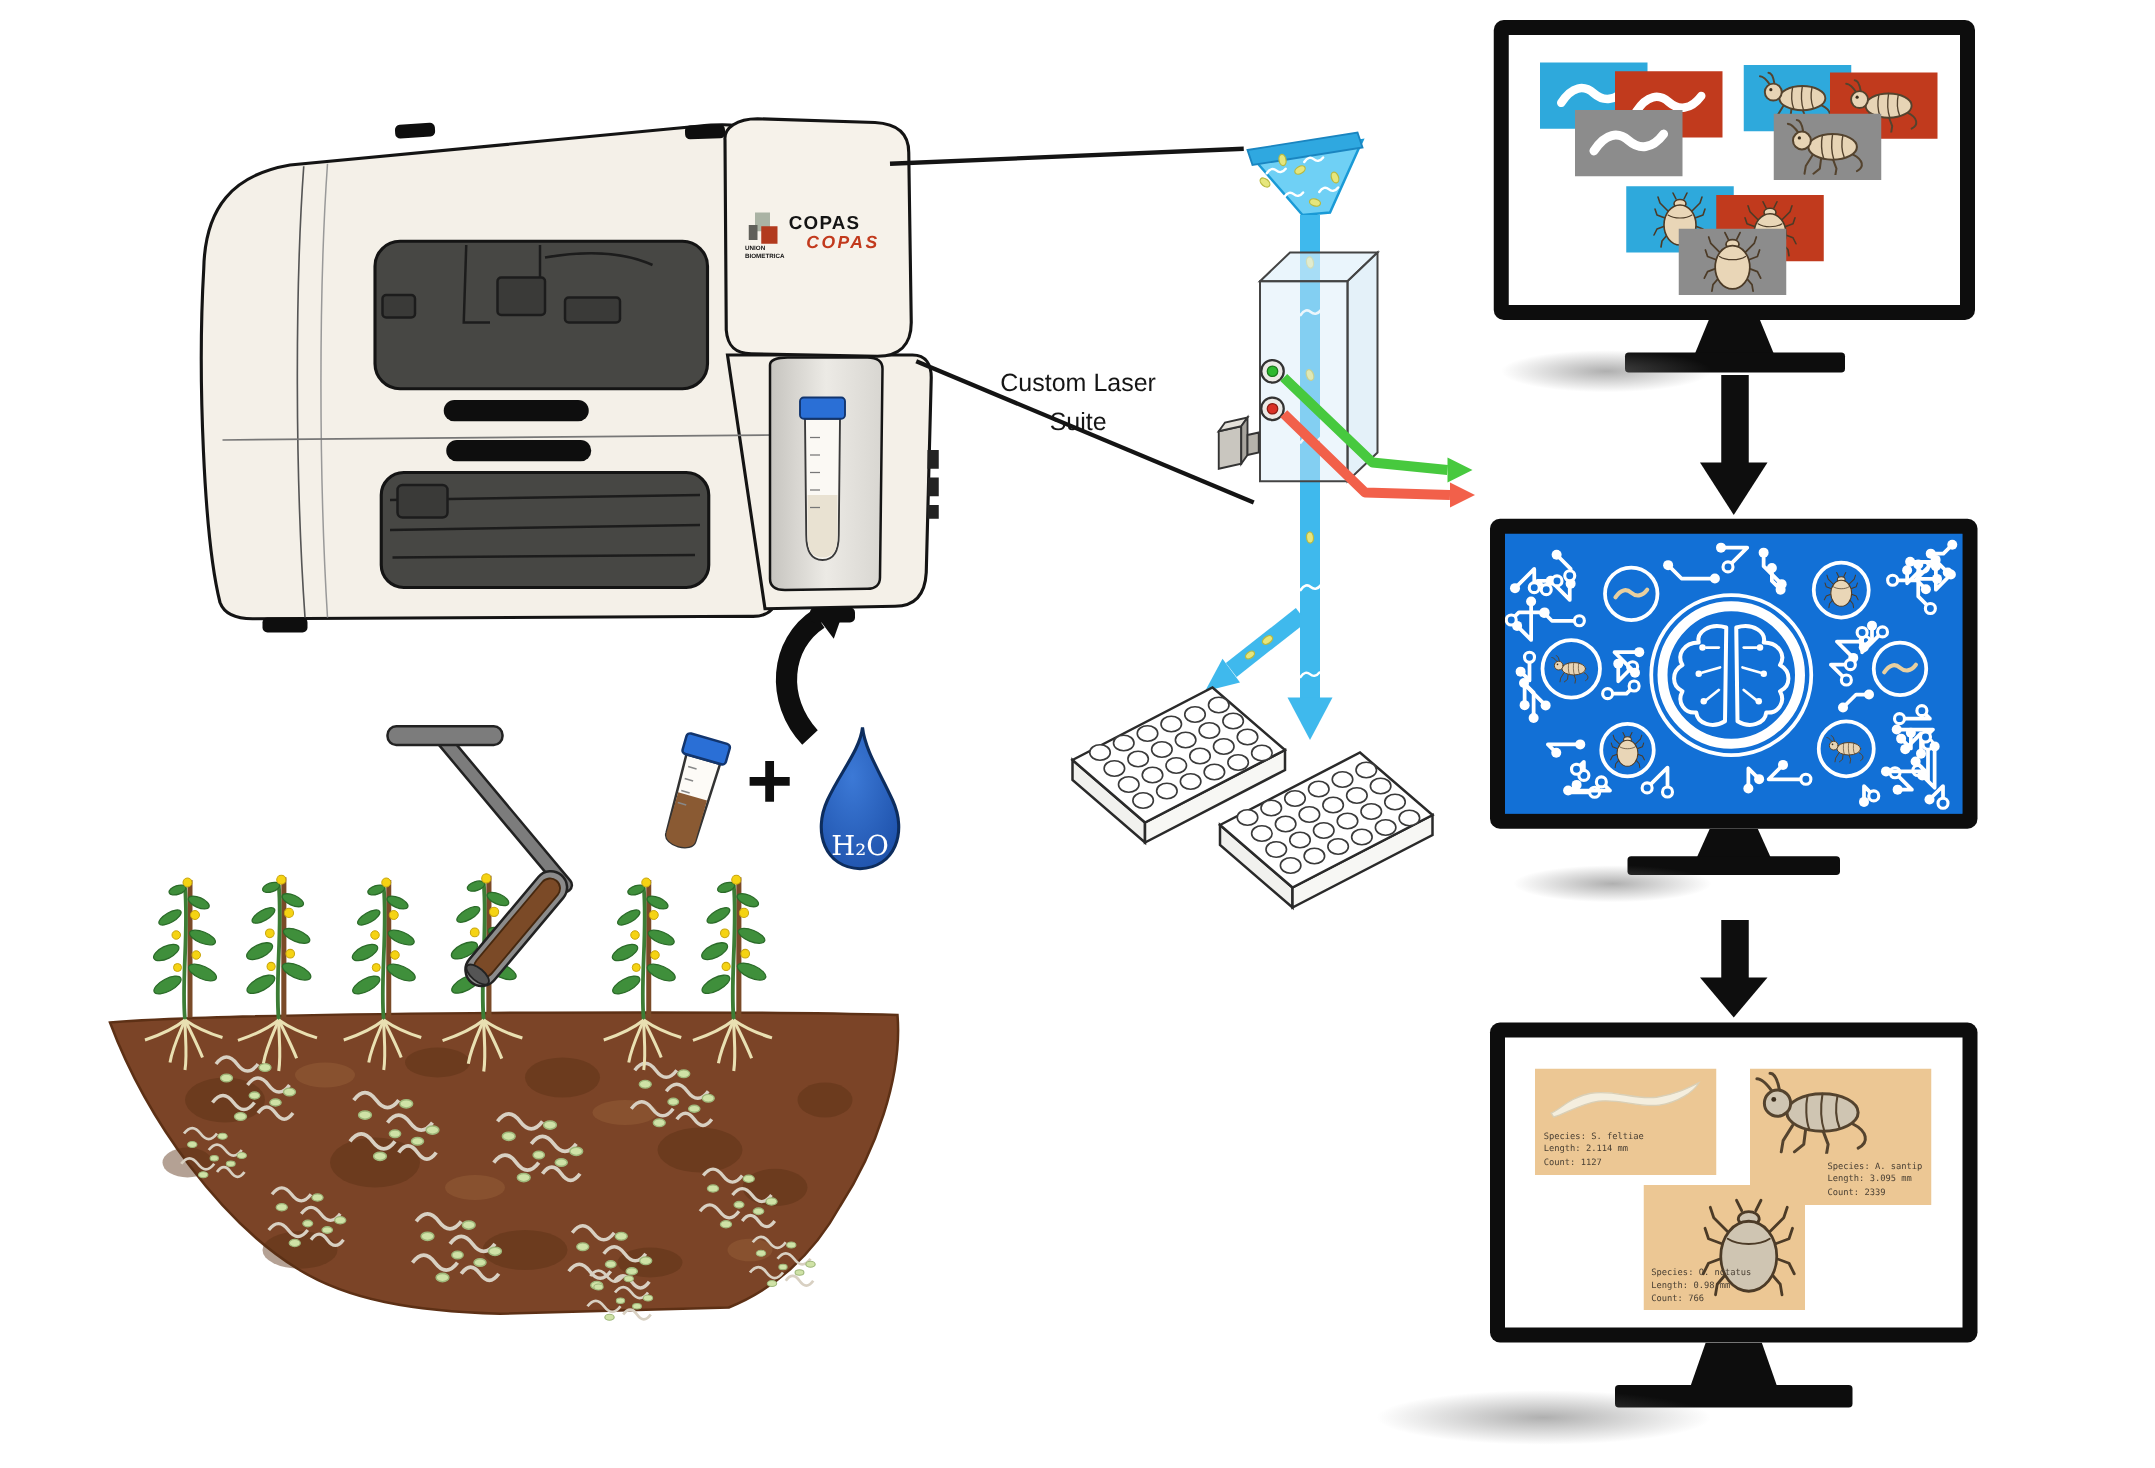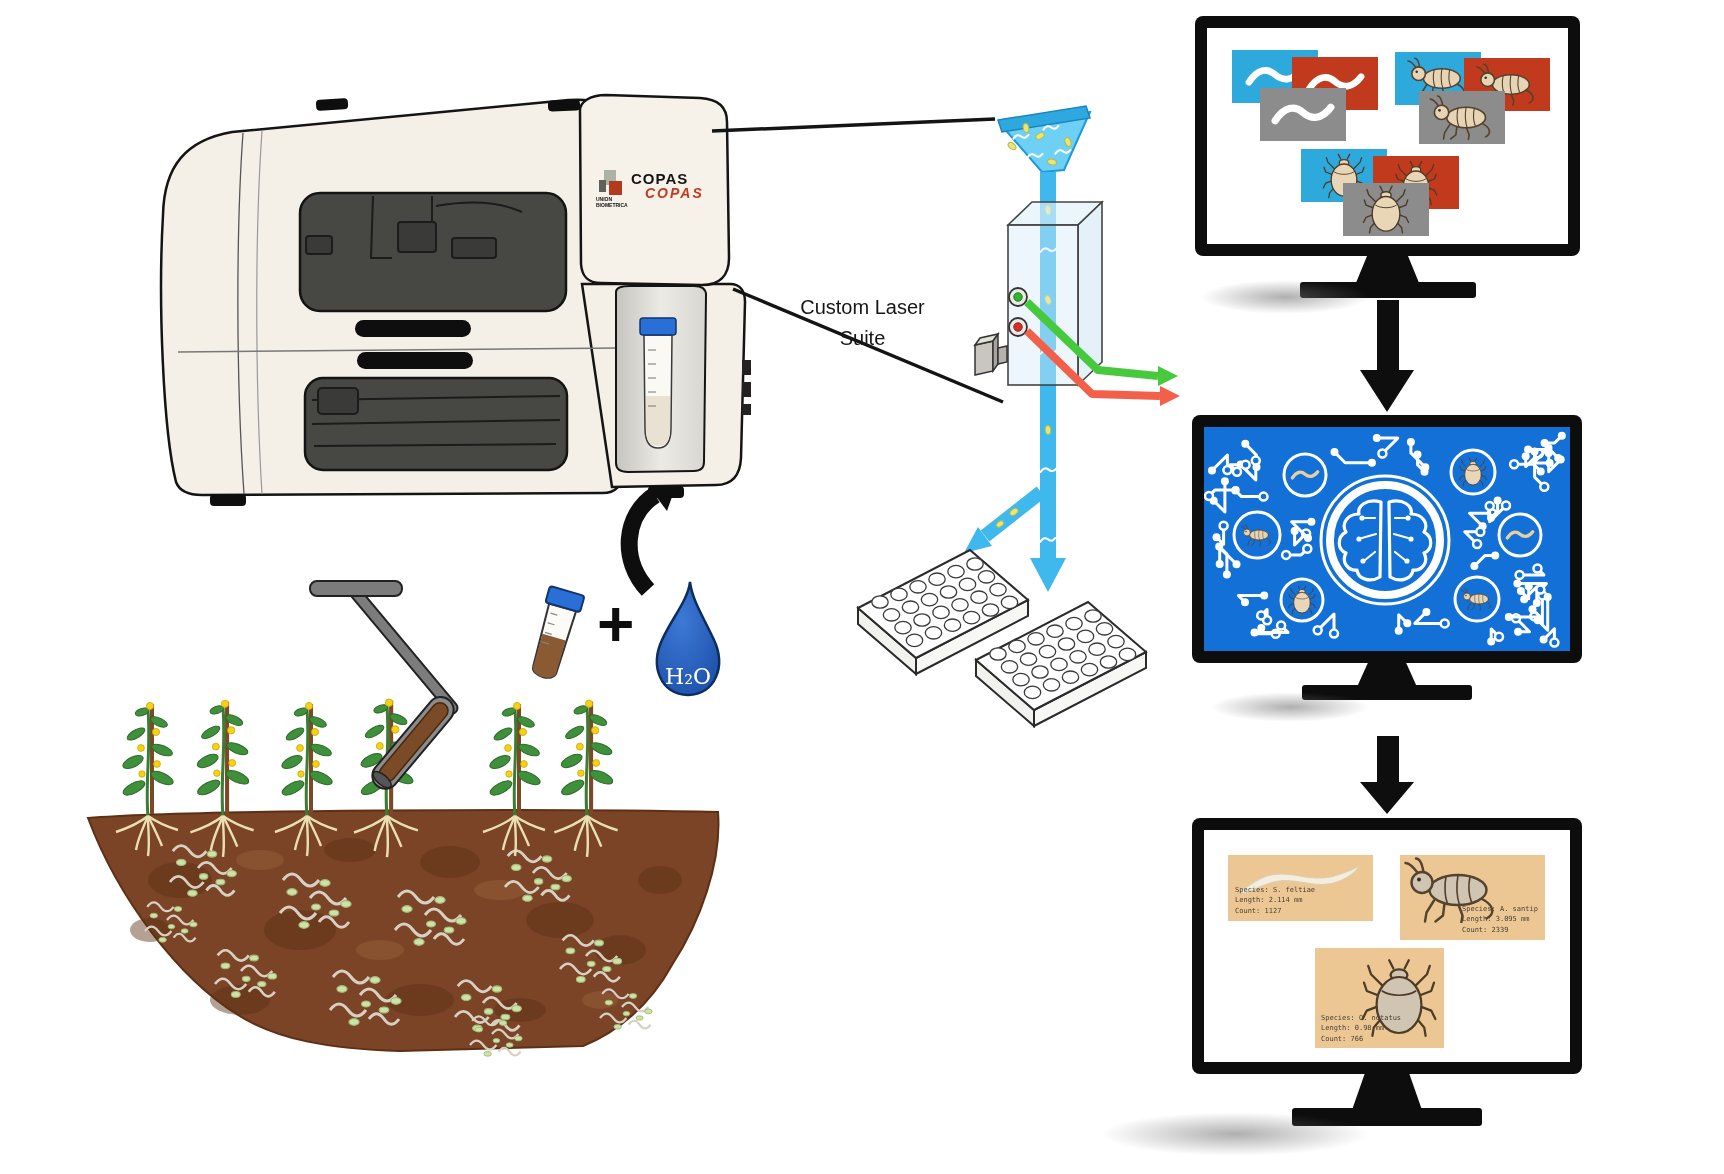--- a/index.html
+++ b/index.html
@@ -690,31 +690,31 @@
       </g>
     </svg>
   </div>
   <div class="neck" style="top:248px;width:60px;height:24px;"></div>
   <div class="base" style="top:270px;width:170px;height:15px;"></div>
 </div>
 <div class="abs shadow" style="left:1210px;top:692px;width:160px;height:30px;"></div>
 
 <div class="monitor" style="left:1192px;top:818px;">
   <div class="screen" style="width:366px;height:232px;">
-    <div class="rcard" style="left:24px;top:25px;width:145px;height:66px;">
+    <div class="rcard" style="left:24px;top:25px;width:145px;height:85px;">
       <svg viewBox="0 0 120 36" style="position:absolute;left:8px;top:8px;width:128px;height:38px">
             <use href="#g-worm-big"></use>
           </svg>
       <div class="rcard-text" style="left:7px;bottom:5px;">
         <div>Species: S. feltiae</div>
         <div>Length: 2.114 mm</div>
         <div>Count: 1127</div>
       </div>
     </div>
-    <div class="rcard" style="left:196px;top:25px;width:145px;height:85px;">
+    <div class="rcard" style="left:196px;top:25px;width:145px;height:109px;">
       <svg viewBox="0 0 64 44" style="position:absolute;left:4px;top:2px;width:96px;height:66px;--bug-fill:#cfc5b2">
             <use href="#g-springtail"></use>
           </svg>
       <div class="rcard-text" style="left:62px;bottom:5px;">
         <div>Species: A. santip</div>
         <div actable="false">Length: 3.095 mm</div>
         <div>Count: 2339</div>
       </div>
     </div>
     <div class="rcard" style="left:111px;top:118px;width:129px;height:100px;">

